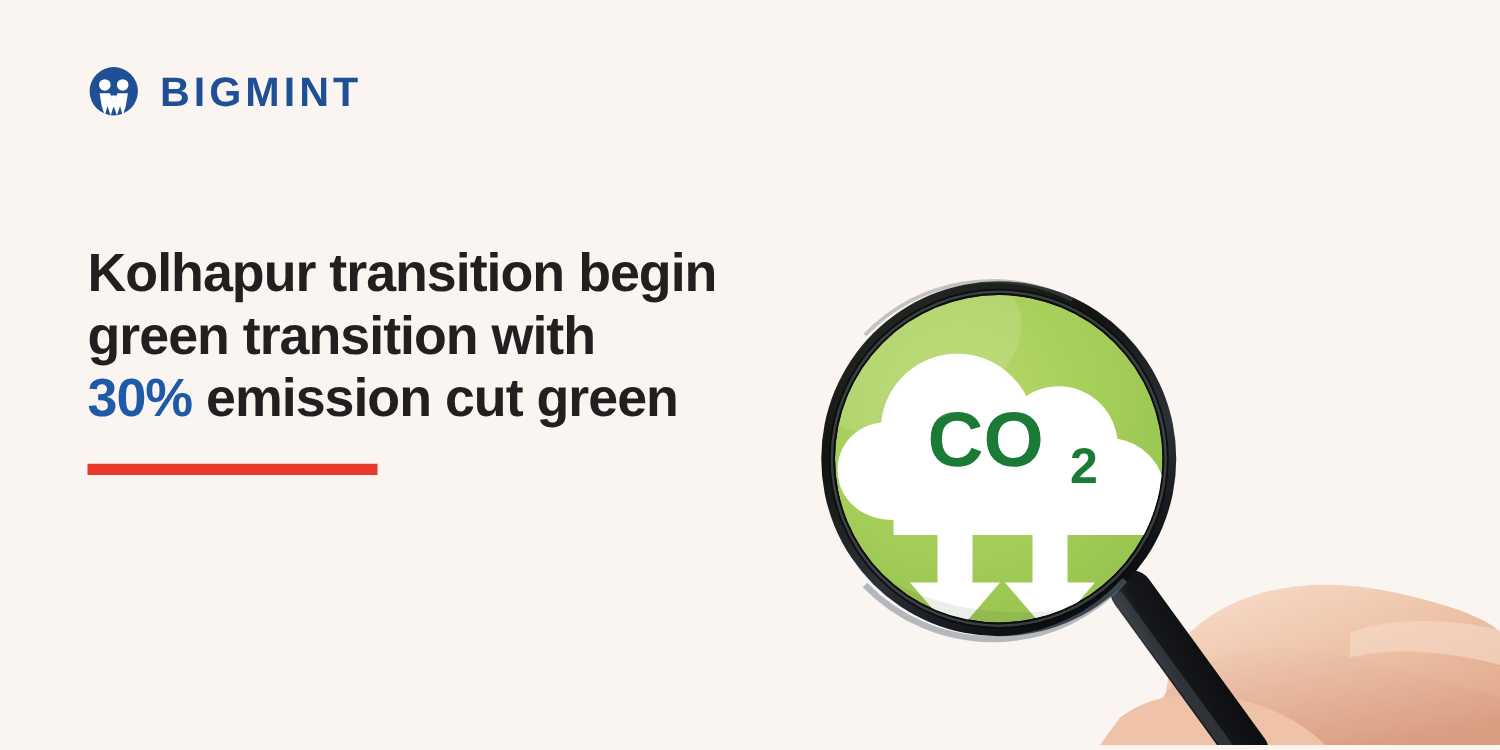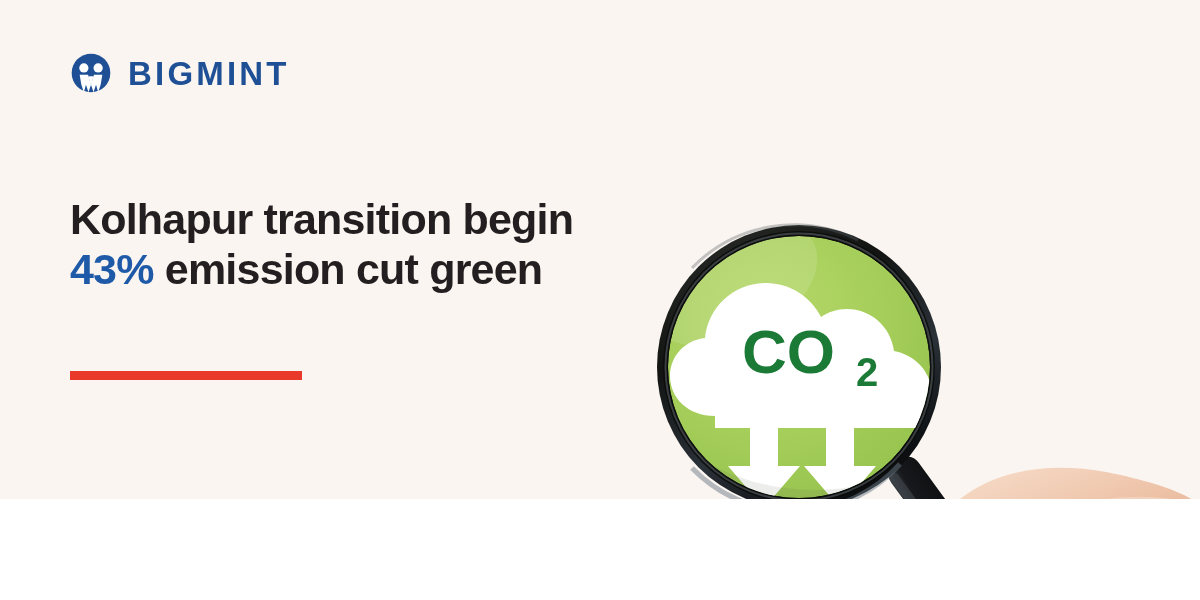--- a/index.html
+++ b/index.html
@@ -6,21 +6,21 @@
     margin: 0;
     padding: 0;
     background: #ffffff;
   }
   body {
     font-family: "Liberation Sans", sans-serif;
   }
   #canvas {
     position: relative;
     width: 1200px;
-    height: 499px;
+    height: 600px;
     overflow: hidden;
     background: #faf5f0;
   }
 
   
   #brand {
     position: absolute;
     left: 70px;
     top: 52px;
     display: flex;
@@ -101,21 +101,22 @@
         <path d="M23 54 L43 54 L50 78 L44 96 L38 78 L33 96 L27 78 Z" fill="#ffffff"></path>
         <path d="M77 54 L57 54 L50 78 L56 96 L62 78 L67 96 L73 78 Z" fill="#ffffff"></path>
         <path d="M44 58 L50 82 L56 58 Z" fill="#ffffff"></path>
       </svg>
     </span>
     <span id="brand-word">BIGMINT</span>
   </div>
 
   <div id="headline">
     <div class="hl-line">Kolhapur transition begin</div>
-    <div class="hl-line"><span class="hl-accent">43%</span><span> emission cut green</span></div>
+    <div class="hl-line">green transition with</div>
+    <div class="hl-line"><span class="hl-accent">30%</span><span> emission cut green</span></div>
   </div>
   <div id="headline-rule"></div>
 
   <div id="photo">
     <svg viewBox="0 0 600 420" aria-hidden="true">
       <defs>
         <radialGradient id="lensGrad" cx="38%" cy="32%" r="78%">
           <stop offset="0%" stop-color="#b7d96c"></stop>
           <stop offset="55%" stop-color="#a6ce5a"></stop>
           <stop offset="100%" stop-color="#95c24e"></stop>

